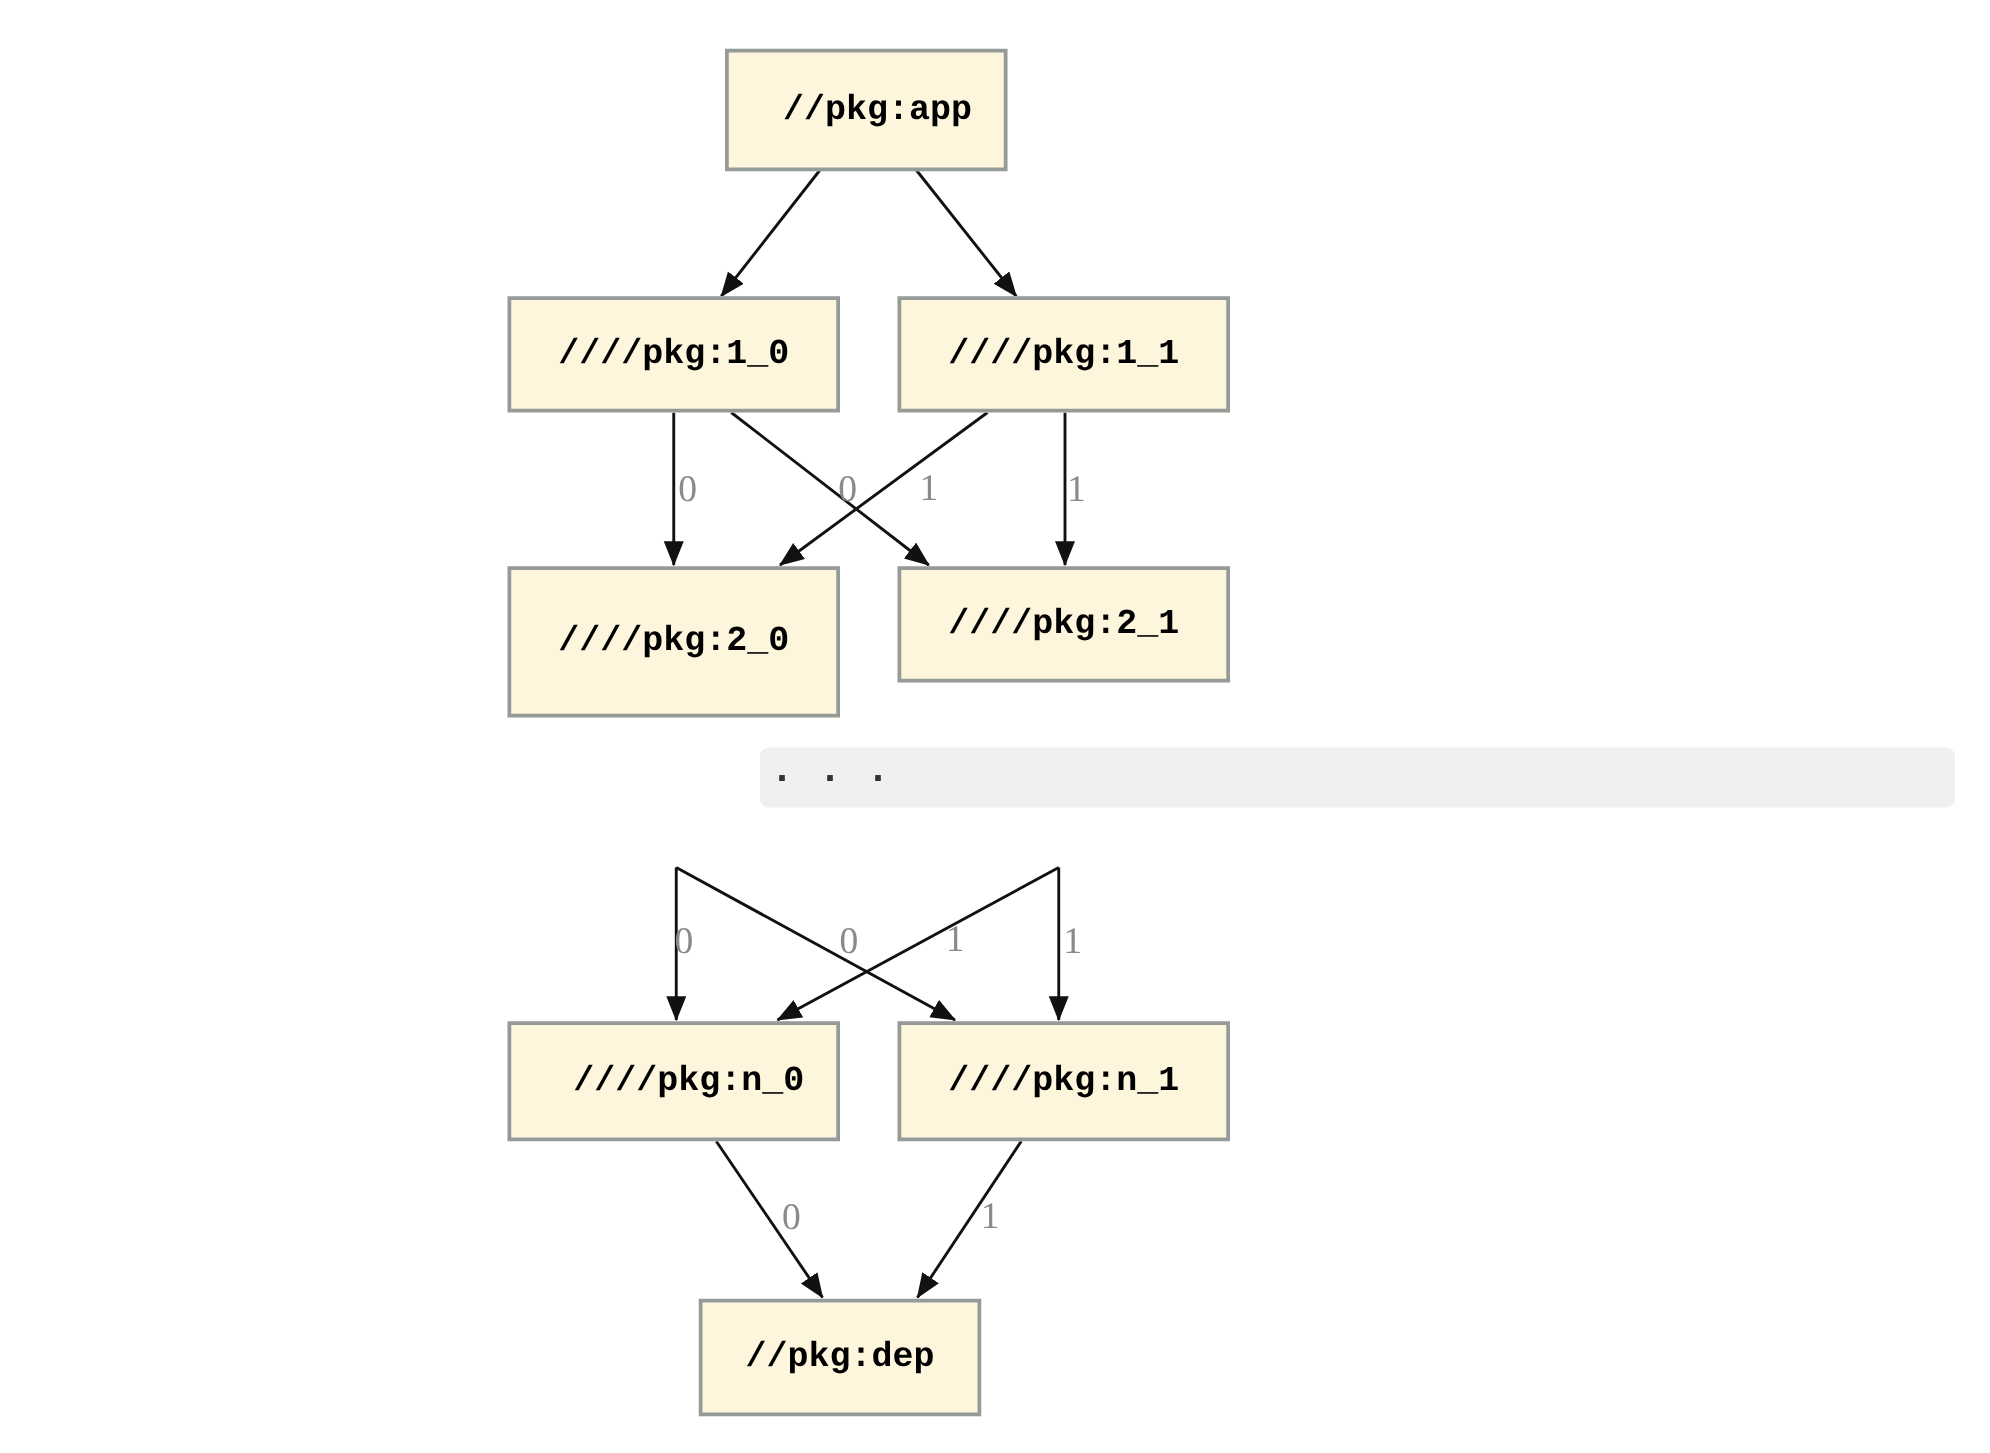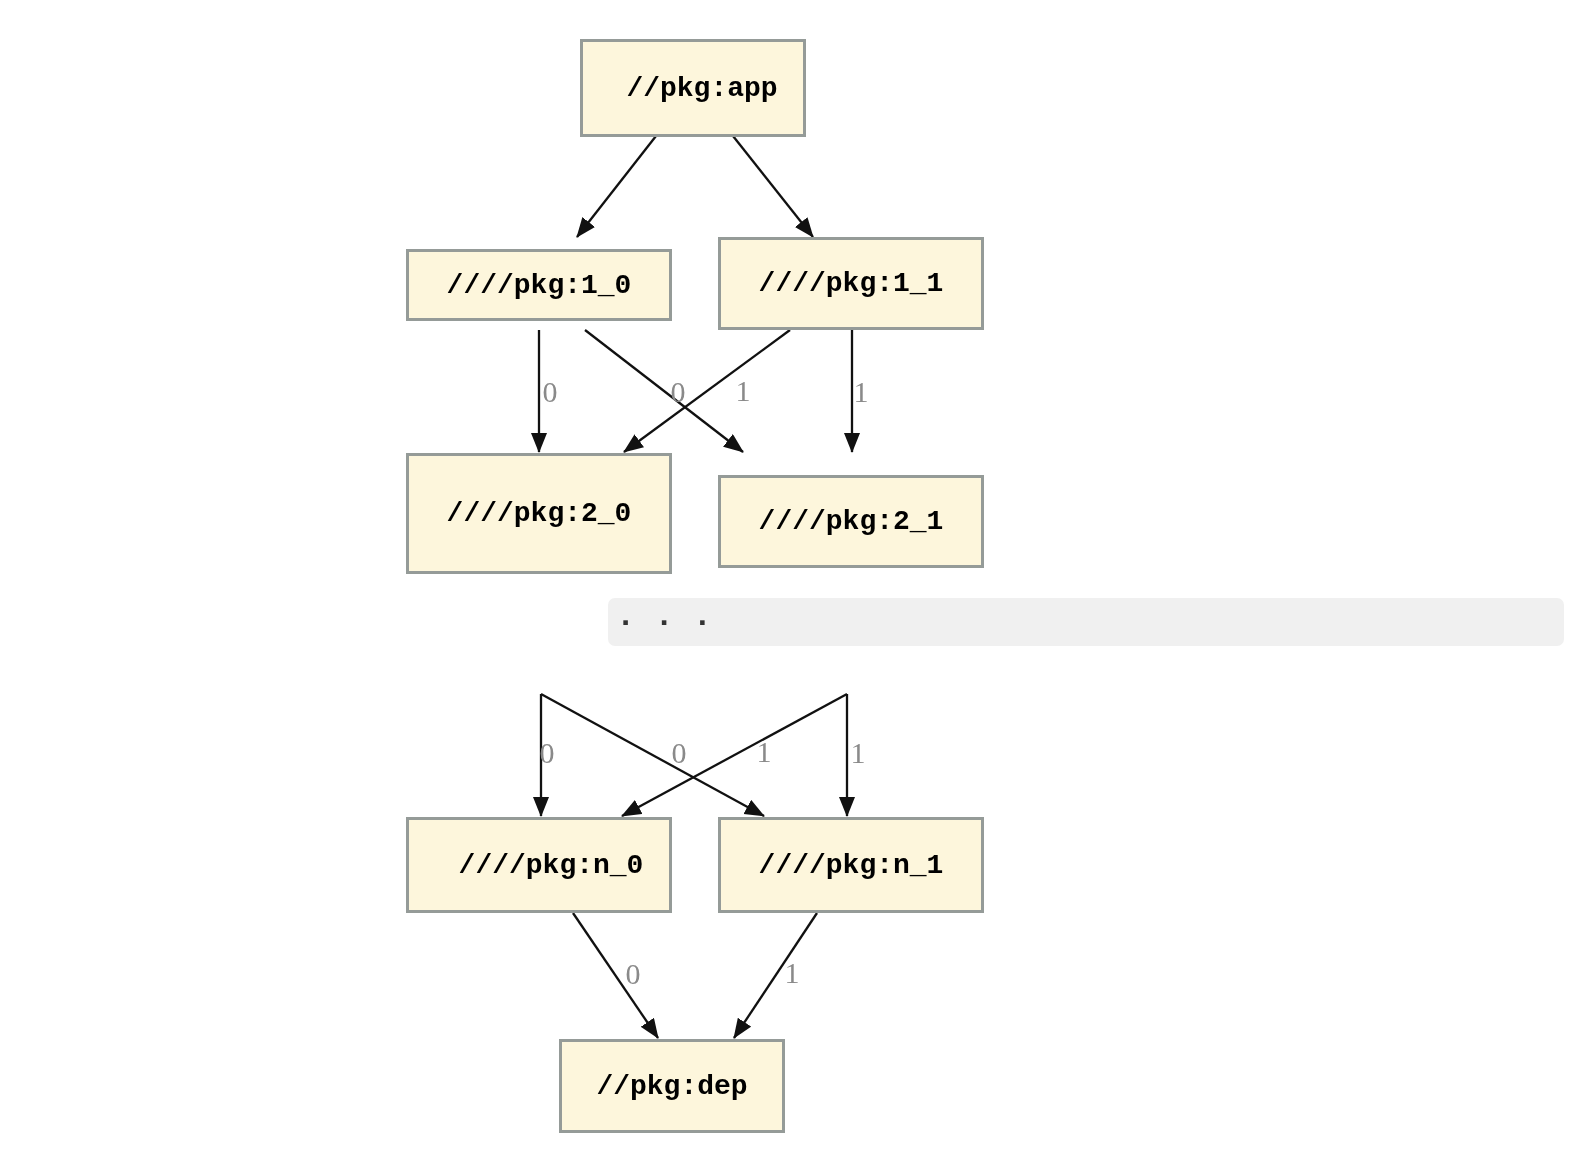--- a/index.html
+++ b/index.html
@@ -26,24 +26,24 @@
   .node{
     position:absolute;box-sizing:border-box;
     background:var(--node-fill);
     border:3px solid var(--node-border);
     display:flex;align-items:center;justify-content:center;
     font:bold 28px "Liberation Mono",monospace;
     color:var(--node-text);
     white-space:nowrap;
   }
   .node-app {left:580px;top:39px;  width:226px;height:98px;padding-left:18px;}
-  .node-1-0 {left:406px;top:237px; width:266px;height:72px;margin-top:12px;}
+  .node-1-0 {left:406px;top:237px; width:266px;height:93px;}
   .node-1-1 {left:718px;top:237px; width:266px;height:93px;text-align:right;}
   .node-2-0 {left:406px;top:453px; width:266px;height:121px;}
-  .node-2-1 {left:718px;top:475px; width:266px;height:93px;}
+  .node-2-1 {left:718px;top:453px; width:266px;height:93px;}
   .node-n-0 {left:406px;top:817px; width:266px;height:96px;padding-left:24px;}
   .node-n-1 {left:718px;top:817px; width:266px;height:96px;}
   .node-dep {left:559px;top:1039px;width:226px;height:94px;}
   .band{
     position:absolute;left:608px;top:598px;width:956px;height:48px;
     background:var(--band-fill);border-radius:7px;
   }
   .band-dots{
     display:block;
     padding-left:8px;

